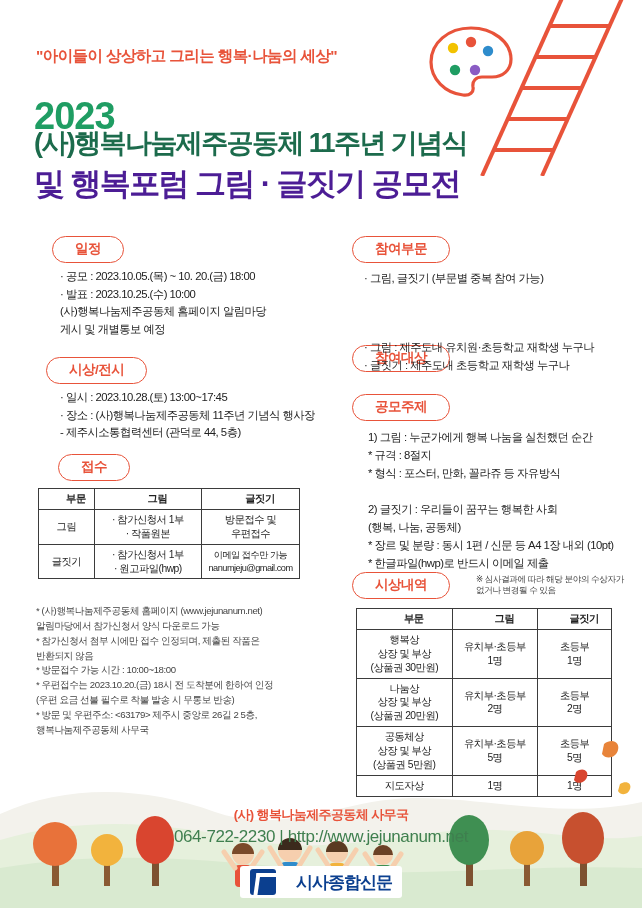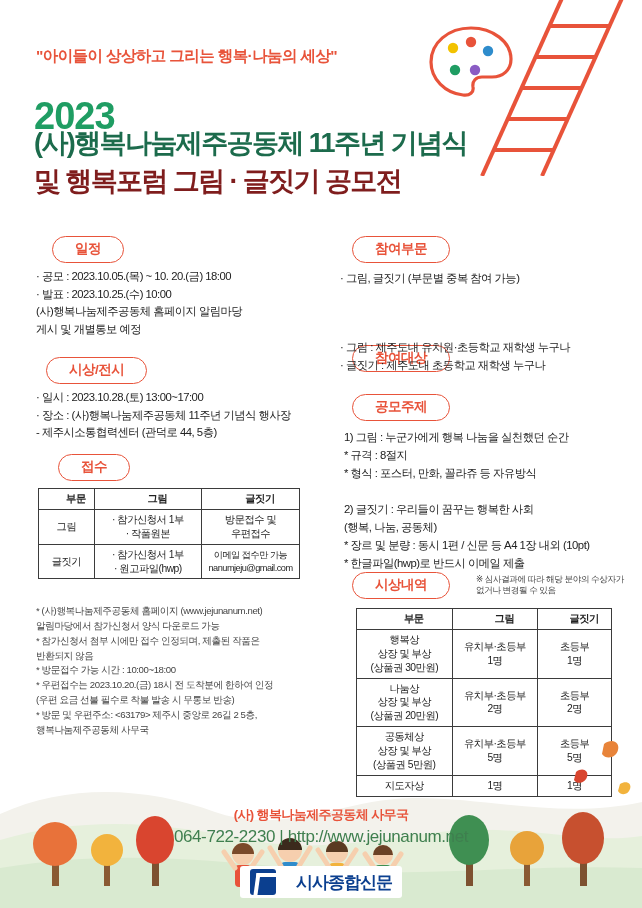--- a/index.html
+++ b/index.html
@@ -38,21 +38,21 @@
     position:absolute; left:34px; top:74px;
     font-size:38px; font-weight:bold; color:#1f9d63; letter-spacing:-1px;margin-top:21px;
   }
   .title1 {
     position:absolute; left:34px; top:125px;
     font-size:27px; font-weight:bold; color:#1c6b4c; letter-spacing:-1.6px;
     white-space:nowrap;
   }
   .title2 {
     position:absolute; left:34px; top:163px;
-    font-size:27px; font-weight:bold; color:#7f1d1d; letter-spacing:-1.6px;
+    font-size:31px; font-weight:bold; color:#4c1d95; letter-spacing:-1.6px;
     white-space:nowrap;
   }
 
   
   .pill {
     display:inline-block;
     border:1.6px solid #e8533a;
     border-radius:16px;
     color:#e8533a;
     font-weight:bold;
@@ -60,20 +60,21 @@
     padding:3px 22px 4px 22px;
     background:#fff;
     letter-spacing:-0.5px;
   }
   .pill-wrap { position:absolute; }
 
   .body-text {
     position:absolute;
     font-size:11.3px; color:#222; line-height:1.55; letter-spacing:-0.5px;
     white-space:pre-line;
+    margin-left:24px;
   }
 
   
   table.tbl {
     position:absolute;
     border-collapse:collapse;
     font-size:10.3px; color:#222; letter-spacing:-0.5px;
     background:#fff;
   }
   table.tbl th, table.tbl td {
@@ -155,21 +156,21 @@
     <span class="pill">일정</span>
   </div>
   <div class="body-text" style="left:36px; top:268px; width:280px;">· 공모 : 2023.10.05.(목) ~ 10. 20.(금) 18:00
 · 발표 : 2023.10.25.(수) 10:00
           (사)행복나눔제주공동체 홈페이지 알림마당
           게시 및 개별통보 예정</div>
 
   <div class="pill-wrap" style="left:46px; top:357px;">
     <span class="pill">시상/전시</span>
   </div>
-  <div class="body-text" style="left:36px; top:389px; width:288px;">· 일시 : 2023.10.28.(토) 13:00~17:00
+  <div class="body-text" style="left:36px; top:389px; width:288px;">· 일시 : 2023.10.28.(토) 13:00~17:45
 · 장소 : (사)행복나눔제주공동체 11주년 기념식 행사장
           - 제주시소통협력센터 (관덕로 44, 5층)</div>
 
   <div class="pill-wrap" style="left:58px; top:454px;">
     <span class="pill">접수</span>
   </div>
 
   <table class="tbl" style="left:38px; top:488px; width:262px;">
     <thead>
       <tr>

